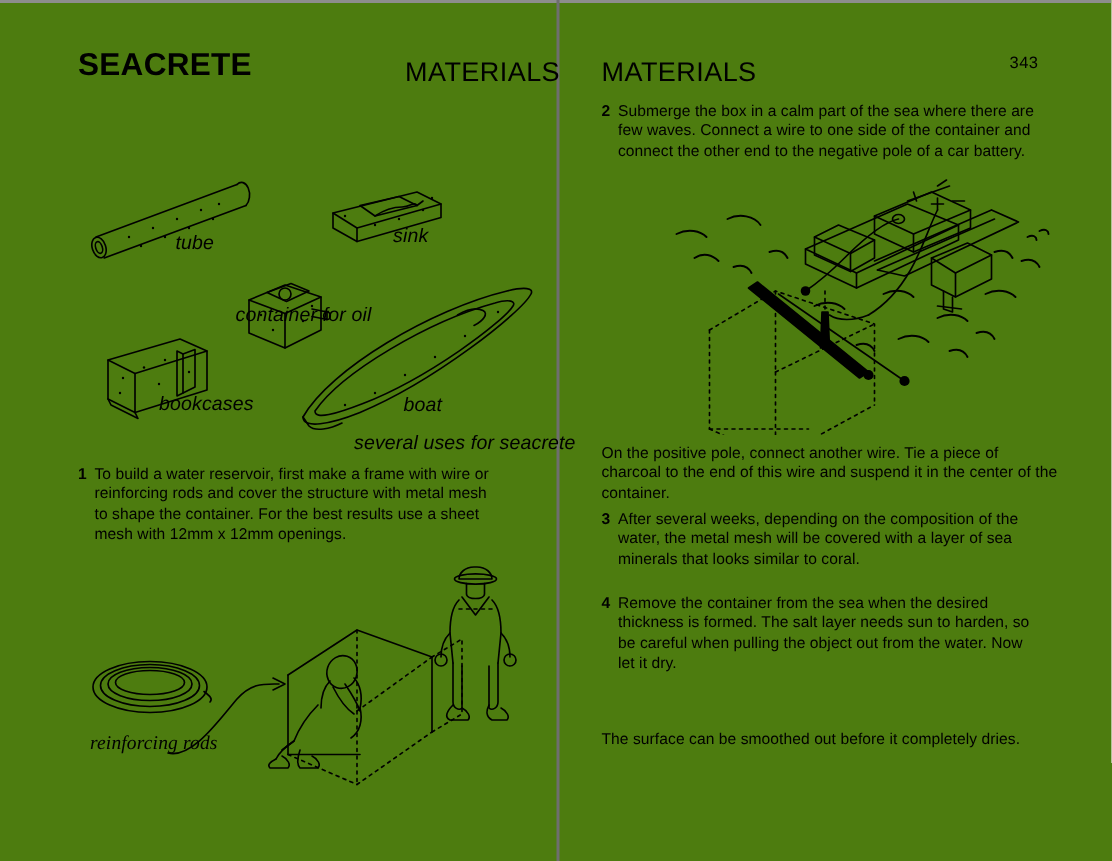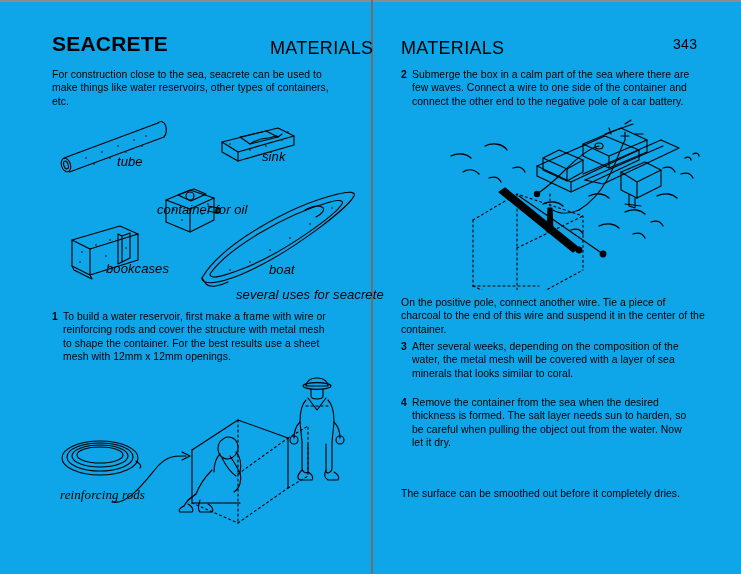--- a/index.html
+++ b/index.html
@@ -4,21 +4,21 @@
 <style>
   html, body {
     margin: 0;
     padding: 0;
     background: #ffffff;
   }
   #page {
     position: relative;
     width: 741px;
     height: 574px;
-    background: #0ea5e9;
+    background: #4d7c0f;
     overflow: hidden;
     font-family: "Liberation Sans", sans-serif;
     color: #000000;
   }
   .top-rule {
     position: absolute;
     left: 0;
     top: 0;
     width: 741px;
     height: 2px;
@@ -50,21 +50,21 @@
     white-space: nowrap;
   }
   .running-head {
     position: absolute;
     font-size: 18px;
     letter-spacing: 0.3px;
     white-space: nowrap;
   }
   .folio {
     position: absolute;
-    font-size: 14px;
+    font-size: 11px;
     letter-spacing: 0.3px;
     white-space: nowrap;
   }
 
   
   .para {
     position: absolute;
     font-size: 10.4px;
     line-height: 13.4px;
     letter-spacing: 0.05px;
@@ -112,21 +112,20 @@
 
   <div class="top-rule"></div>
   <div class="gutter-rule"></div>
 
   <div class="page-col page-left">
 
     <div class="chapter-title" style="left:52px; top:32px;">SEACRETE</div>
 
     <div class="running-head" style="left:270px; top:38px;">MATERIALS</div>
 
-    <div class="para" style="left:52px; top:68px; width:294px;">For construction close to the sea, seacrete can be used to make things like water reservoirs, other types of containers, etc.</div>
 
     <div class="figure" style="left:50px; top:110px;">
       <svg width="320" height="190" viewBox="0 0 320 190" fill="none" stroke="#000" stroke-width="1.1" stroke-linejoin="round" stroke-linecap="round">
 
         <g>
           <ellipse cx="16" cy="55" rx="4.5" ry="7" transform="rotate(-18 16 55)"></ellipse>
           <ellipse cx="16" cy="55" rx="2.2" ry="4" transform="rotate(-18 16 55)"></ellipse>
           <path d="M14 48 L108 13"></path>
           <path d="M19.5 62 L114 27"></path>
           <path d="M108 13 A4.6 7.2 0 0 1 114 27"></path>

